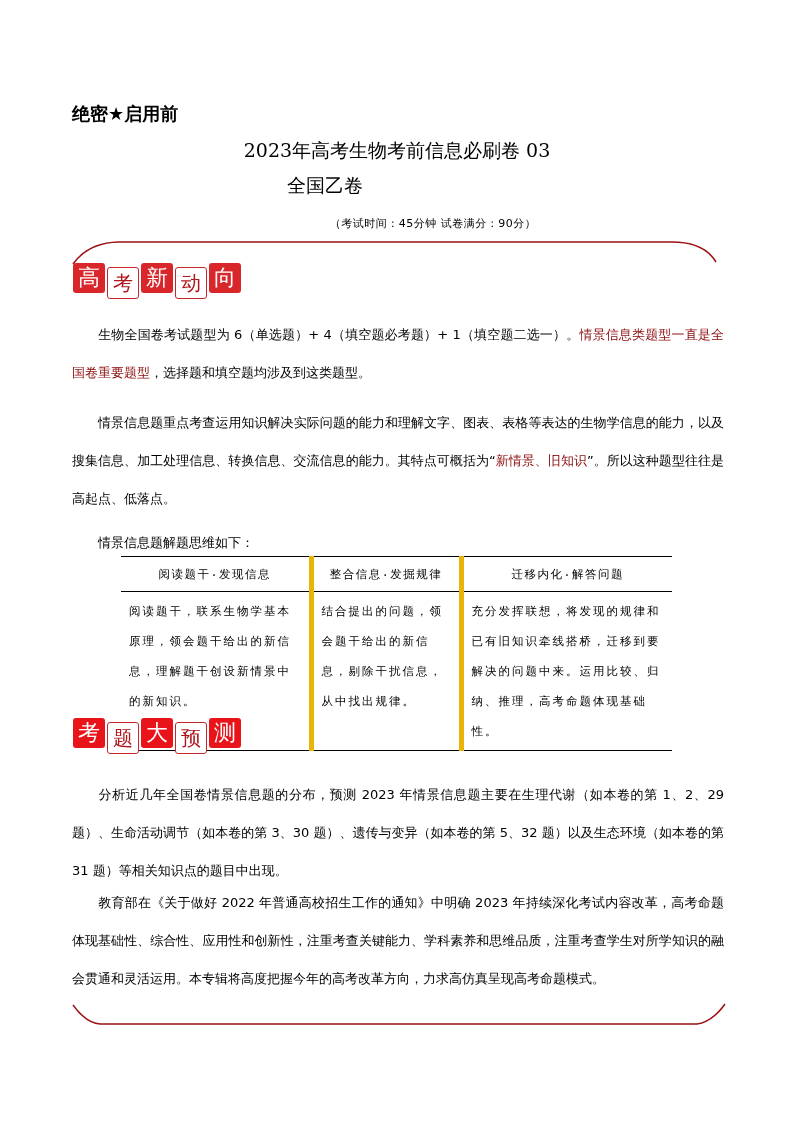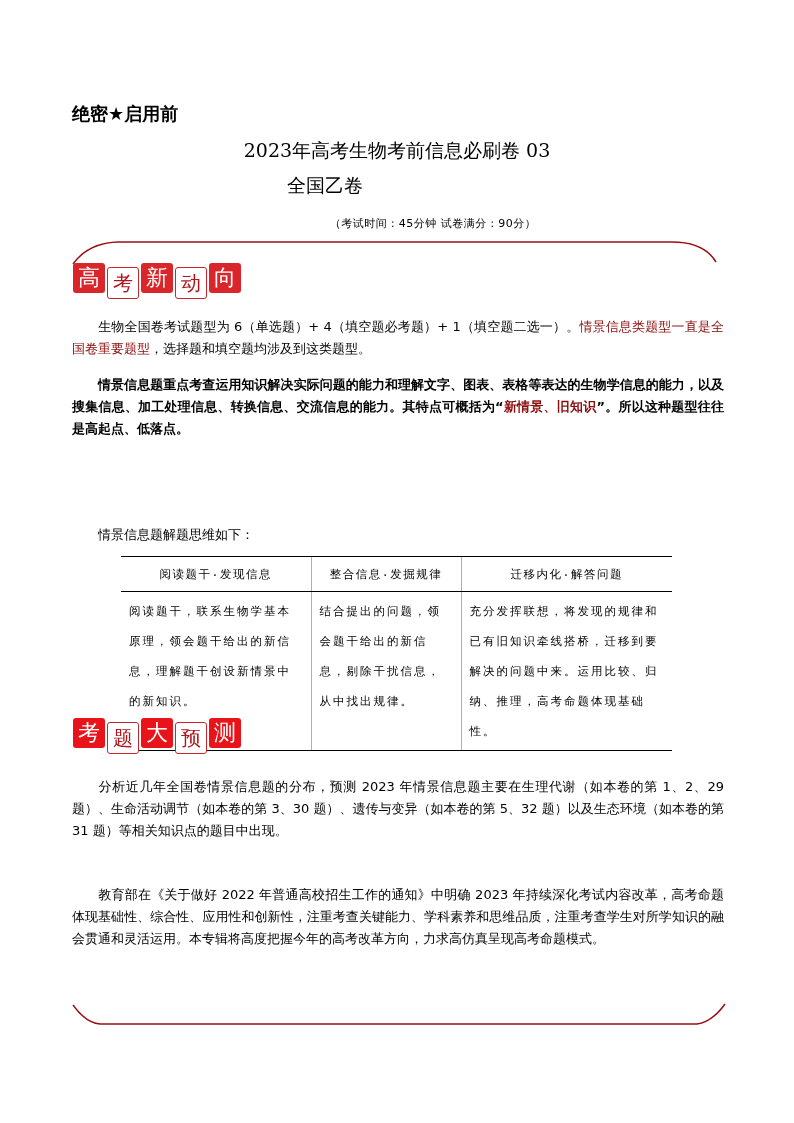--- a/index.html
+++ b/index.html
@@ -12,33 +12,33 @@
   .examinfo { left: 0; width: 794px; top: 216px; text-align: center; font-size: 11px; letter-spacing: 0.5px; padding-left: 36px; }
   .frame { left: 0; top: 0; width: 794px; height: 1123px; pointer-events: none; }
   .banner { display: flex; align-items: flex-start; }
   .banner .cell { width: 32px; height: 30px; margin-right: 2px; display: flex; align-items: center; justify-content: center;
                   font-size: 22px; line-height: 1; border-radius: 3px; box-sizing: border-box; }
   .banner .red { background: #d9262b; color: #fff; }
   .banner .white { background: #fff; color: #b0161c; border: 1.5px solid #c8262b; height: 32px; margin-top: 4px; font-size: 20px; }
   .banner1 { left: 73px; top: 263px; }
   .banner2 { left: 73px; top: 718px; }
   .banner2 .red { background: #e8141a; }
-  .para { left: 72px; width: 652px; font-size: 13px; line-height: 22px; text-align: justify; }
+  .para { left: 72px; width: 652px; font-size: 13px; line-height: 38px; text-align: justify; }
   .para .indent { display: inline-block; width: 26px; }
   .hl { color: #8b0d0d; }
   .p1 { top: 316px; }
-  .p2 { top: 374px; font-weight: bold; }
+  .p2 { top: 404px; }
   .p3 { top: 524px; }
   .p4 { top: 776px; }
   .p5 { top: 884px; }
   table.method { position: absolute; left: 121px; top: 556px; width: 551px; border-collapse: collapse;
                  font-family: "DejaVu Serif", "Liberation Serif", serif; font-size: 11.5px; }
   table.method th { font-weight: normal; height: 32px; border-top: 1px solid #000; border-bottom: 1px solid #000; text-align: center; letter-spacing: 1.5px; font-family: Liberation Mono, monospace; }
   table.method td { vertical-align: top; padding: 4px 8px; line-height: 30px; letter-spacing: 2px; border-bottom: 1px solid #000; }
-  table.method th + th, table.method td + td { border-left: 1px solid #eab308; }
+  table.method th + th, table.method td + td { border-left: 5px solid #eab308; }
   table.method col.c1 { width: 190px; } table.method col.c2 { width: 150px; } table.method col.c3 { width: 211px; }
 </style>
 </head>
 <body>
 
 <div class="abs secret">绝密★启用前</div>
 <div class="abs title">2023年高考生物考前信息必刷卷 03</div>
 <div class="abs subtitle">全国乙卷</div>
 <div class="abs examinfo">（考试时间：45分钟   试卷满分：90分）</div>
 

